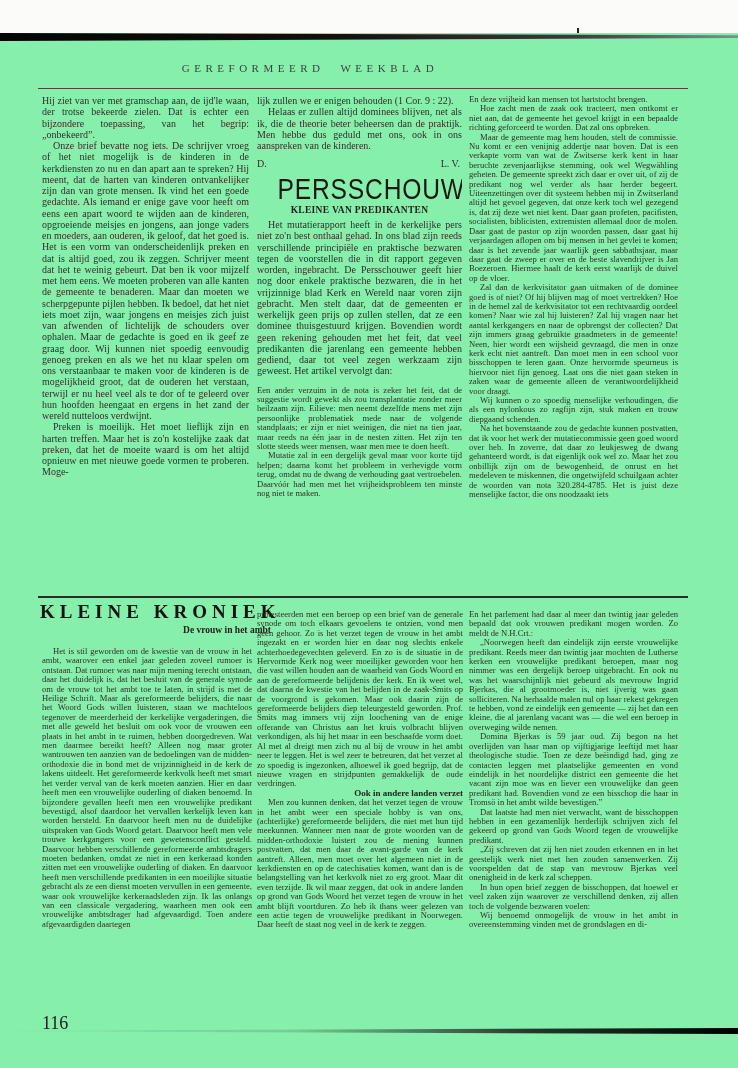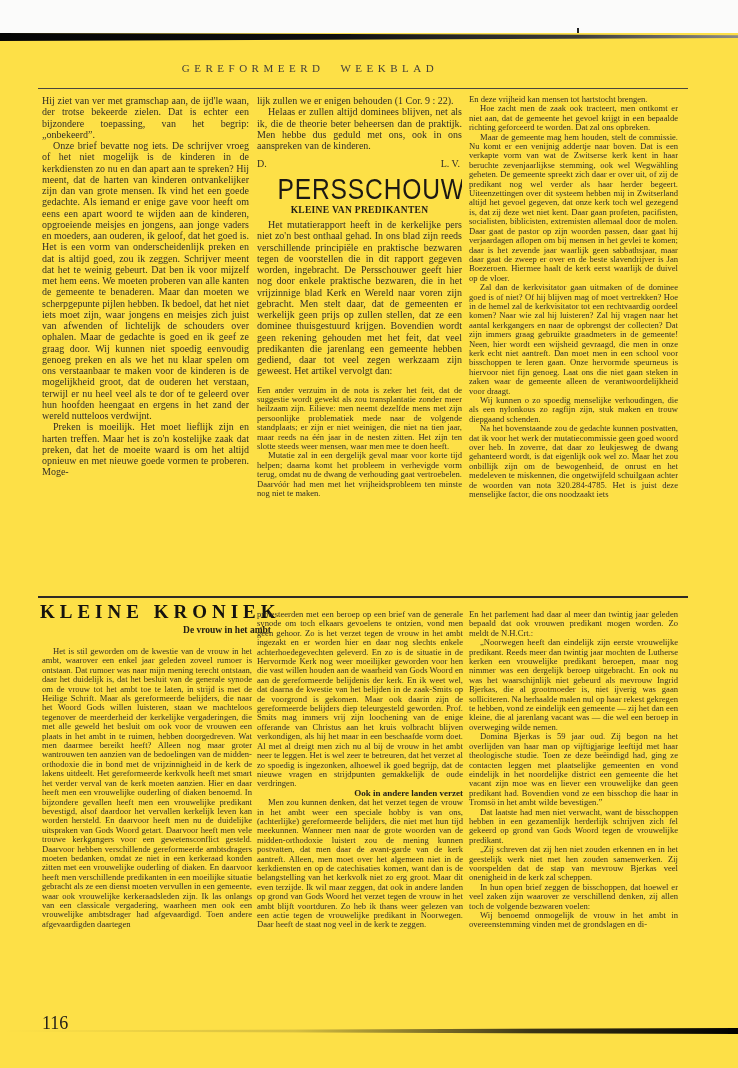--- a/index.html
+++ b/index.html
@@ -1,17 +1,17 @@
 <!DOCTYPE html>
 <html><head>
 <meta charset="utf-8">
 <style>
   html,body{margin:0;padding:0;}
   body{background:#9a9a98;font-family:"Liberation Serif","DejaVu Serif",serif;}
-  .page{position:relative;width:738px;height:1068px;margin:0 auto;background:#fde047;overflow:hidden;
+  .page{position:relative;width:738px;height:1068px;margin:0 auto;background:#86efac;overflow:hidden;
         color:#332e27;}
   .top-white{position:absolute;top:0;left:0;width:738px;height:33px;background:#fbfbfa;}
   .scan-bar-top{position:absolute;top:33px;left:0;width:738px;height:8px;
         background:linear-gradient(to right,#050505 0%,#101010 45%,#3b3b3b 78%,#8a8a88 100%);
         clip-path:polygon(0 0,100% 28%,100% 62%,0 100%);}
   .tick-mark{position:absolute;top:28px;left:577px;width:2px;height:5px;background:#222;}
   .masthead{position:absolute;top:62px;left:0;width:620px;text-align:center;
         font-size:11px;letter-spacing:4.5px;word-spacing:9px;color:#45413a;}
   .masthead-rule{position:absolute;top:88px;left:38px;width:650px;height:1px;background:#4a463f;}
   .mid-rule{position:absolute;top:596px;left:38px;width:650px;height:2px;background:#2e2a24;}

